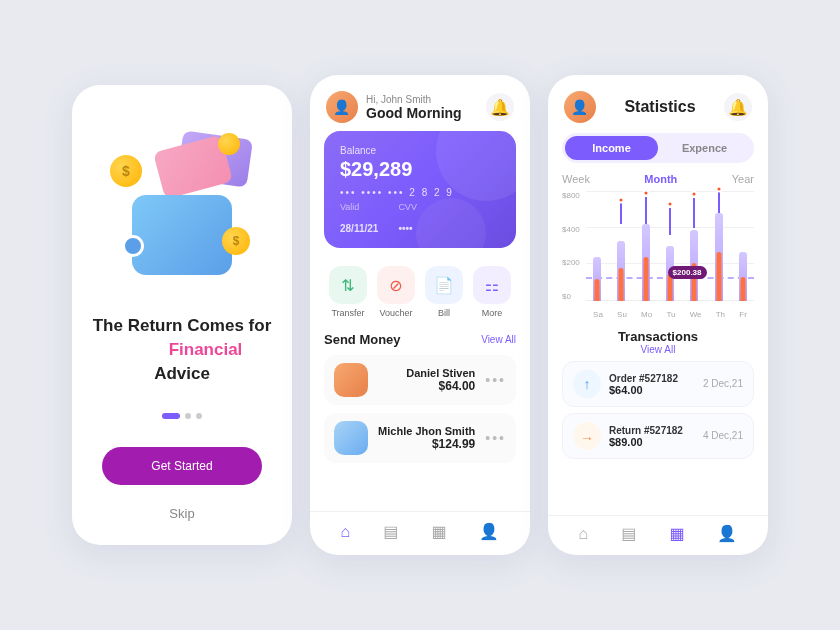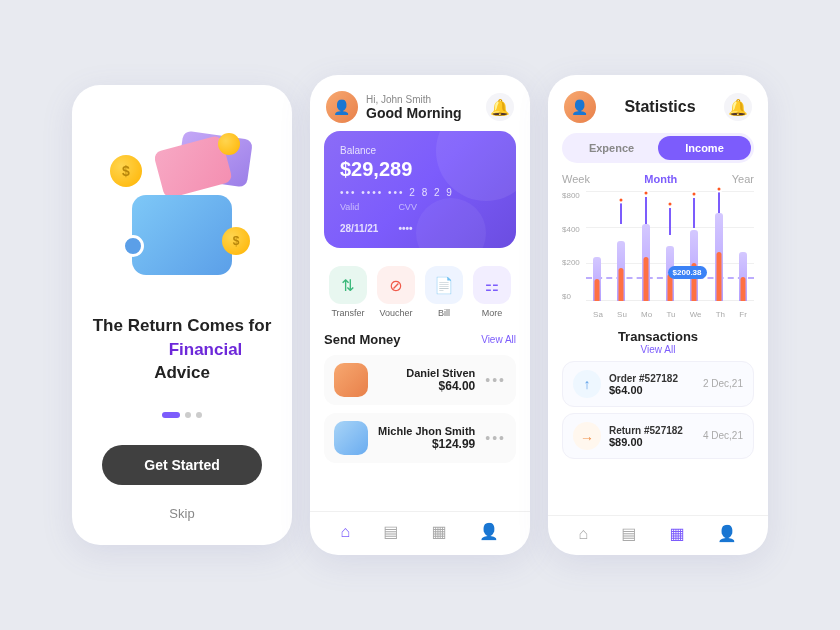--- a/index.html
+++ b/index.html
@@ -123,36 +123,36 @@
       text-align: center;
       margin-top: 12px;
     }
     .screen1 .tagline .line1 {
       font-size: 17px;
       font-weight: 700;
       color: #222;
       line-height: 1.4;
     }
     .screen1 .tagline .highlight {
-      color: #6d28d9;
+      color: #ec4899;
       margin-left: 47px;
     }
     .dots-indicator {
       display: flex; gap: 5px; justify-content: center; margin: 10px 0;
     }
     .dot { width: 6px; height: 6px; border-radius: 50%; background: #ccc; }
     .dot.active { width: 18px; border-radius: 4px; background: #7c5cfc; }
     .btn-get-started {
-      background: #404040;
+      background: #a21caf;
       color: #fff;
       border: none;
       border-radius: 24px;
       padding: 12px 40px;
-      font-size: 14px;
-      font-weight: 700;
+      font-size: 12px;
+      font-weight: 400;
       cursor: pointer;
       width: 160px;
       text-align: center;
     }
     .skip-link {
       color: #888;
       font-size: 13px;
       cursor: pointer;
       margin-top: 4px;
     }
@@ -333,21 +333,21 @@
     }
     .bar-orange {
       width: 5px; border-radius: 3px 3px 0 0;
       background: #ff7043;
     }
     .dashed-line {
       position: absolute; left: 24px; right: 0;
       height: 1px; border-top: 2px dashed #7c5cfc; opacity: 0.5;
     }
     .price-tag {
-      position: absolute; background: #3b82f6; color: #fff;
+      position: absolute; background: #701a75; color: #fff;
       font-size: 8px; padding: 2px 5px; border-radius: 8px; font-weight: 600;
       white-space: nowrap; z-index: 3;
     }
     .chart-x-labels {
       position: absolute; left: 24px; right: 0; bottom: 2px;
       display: flex; justify-content: space-around;
       font-size: 8px; color: #aaa;
     }
 
     .transactions-section { padding: 8px 14px 0; flex: 1; }
@@ -491,22 +491,22 @@
   </div>
 
   <div class="phone-card screen3">
     <div class="screen3-header">
       <div class="avatar-sm">👤</div>
       <div class="stats-title">Statistics</div>
       <div class="bell-icon">🔔</div>
     </div>
 
     <div class="toggle-buttons">
+      <button class="toggle-btn active">Income</button>
       <button class="toggle-btn">Expence</button>
-      <button class="toggle-btn active">Income</button>
     </div>
 
     <div class="period-tabs">
       <span class="period-tab">Week</span>
       <span class="period-tab active">Month</span>
       <span class="period-tab">Year</span>
     </div>
 
     <div class="chart-area">
       <div class="chart-labels-y">

